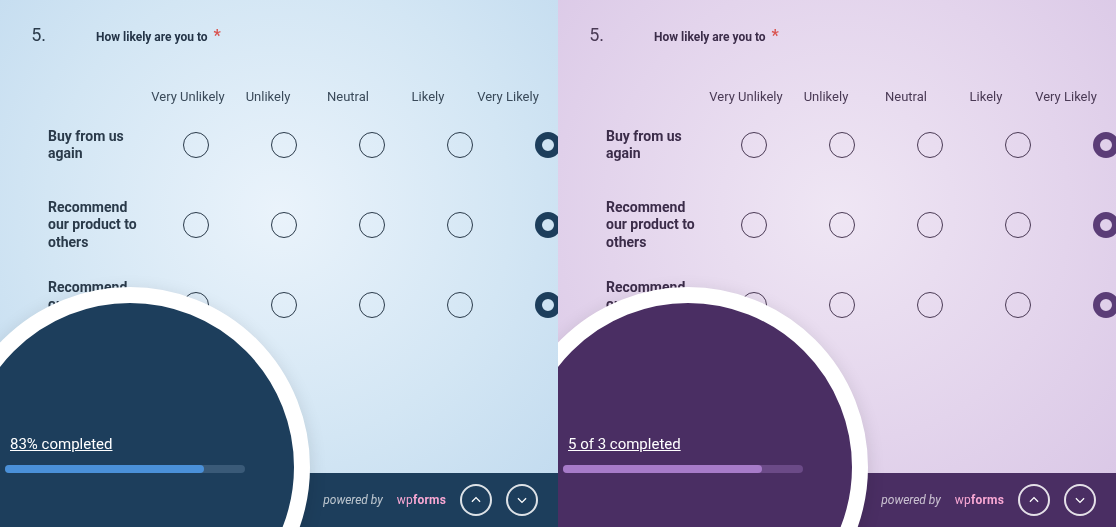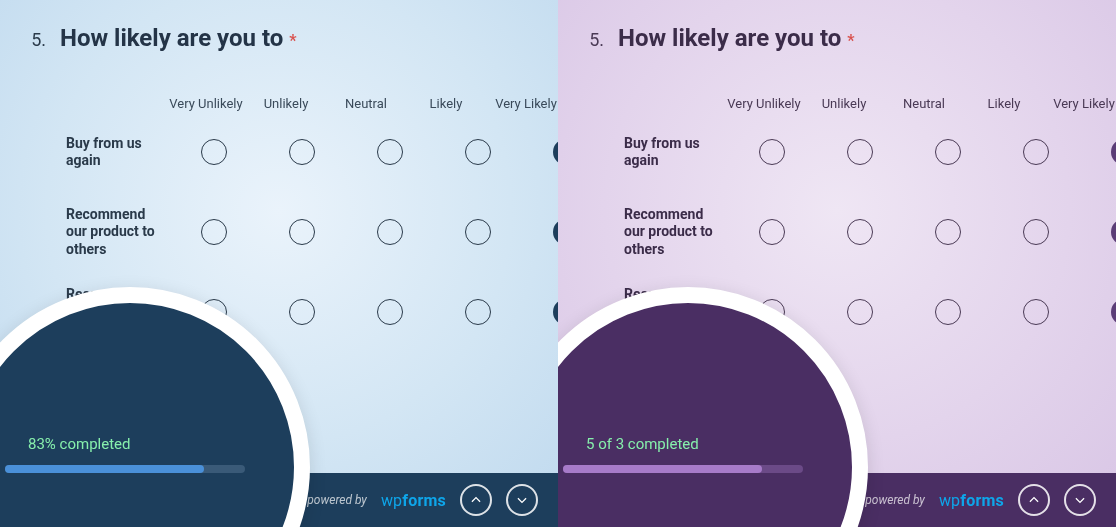--- a/index.html
+++ b/index.html
@@ -8,25 +8,25 @@
   .panel { position: relative; width: 558px; height: 527px; overflow: hidden; }
   .panel.blue { background: radial-gradient(circle at 50% 40%, #eaf3fb 0%, #d3e6f4 55%, #bfd9ee 100%); }
   .panel.purple { background: radial-gradient(circle at 50% 40%, #efe6f4 0%, #e3d4ec 55%, #d8c5e5 100%); }
 
   .content { padding: 24px 38px 0 24px; color: #1f2d3d; }
   .purple .content { color: #3d2c4b; }
 
   .qrow { display: flex; align-items: baseline; gap: 14px; margin-bottom: 14px; }
   .qnum { font-size: 18px; font-weight: 400; width: 22px; text-align: right; color: #2a3a4a; }
   .purple .qnum { color: #4a3a55; }
-  .qtext { font-size: 24px; font-weight: 700; color: #243447; }
+  .qtext { font-size: 12px; font-weight: 700; color: #243447; margin-left: 36px; }
   .purple .qtext { color: #3b2c49; }
   .req { color: #d9534f; font-weight: 700; margin-left: 2px; }
 
-  .grid { margin-left: 42px; }
+  .grid { margin-left: 24px; }
   .ghead { display: grid; grid-template-columns: 100px repeat(5, 80px); align-items: end; height: 46px; }
   .ghead .col { font-size: 13px; text-align: center; color: #3a4a5a; line-height: 1.2; }
   .purple .ghead .col { color: #4a3a55; }
 
   .grow { display: grid; grid-template-columns: 100px repeat(5, 80px); align-items: center; min-height: 80px; border-top: 0; gap: 8px; }
   .glabel { font-size: 14px; font-weight: 700; color: #2a3a4a; line-height: 1.25; padding-right: 6px; }
   .purple .glabel { color: #3b2c49; }
 
   .radio { width: 26px; height: 26px; border-radius: 50%; border: 1.5px solid #2a3a4a; background: transparent; margin: 0 auto; display: block; cursor: pointer; position: relative; }
   .purple .radio { border-color: #4a3a55; }
@@ -36,30 +36,30 @@
   .hint { margin-left: 46px; margin-top: 18px; font-size: 14px; font-weight: 700; color: #2a3a4a; display: flex; align-items: center; gap: 6px; }
   .purple .hint { color: #3b2c49; }
   .hint .kbd { display: inline-flex; align-items: center; justify-content: center; width: 18px; height: 18px; border-radius: 3px; background: #3b82c4; color: #fff; font-size: 12px; font-weight: 700; }
   .purple .hint .kbd { background: #7a52a1; }
 
   
   .footer { position: absolute; left: 0; right: 0; bottom: 0; height: 54px; display: flex; align-items: center; justify-content: flex-end; padding: 0 20px; gap: 14px; z-index: 2; }
   .blue .footer { background: #1d3e5c; }
   .purple .footer { background: #4a2e63; }
   .powered { font-size: 12px; color: rgba(255,255,255,0.7); font-style: italic; }
-  .brand { font-size: 16px; color: #0ea5e9; font-weight: 400; letter-spacing: 0.2px; }
+  .brand { font-size: 12px; color: #f9a8d4; font-weight: 400; letter-spacing: 0.2px; }
   .brand b { font-weight: 700; }
   .navbtn { width: 32px; height: 32px; border-radius: 50%; border: 2px solid rgba(255,255,255,0.85); background: transparent; color: #fff; display: inline-flex; align-items: center; justify-content: center; cursor: pointer; }
   .navbtn svg { width: 14px; height: 14px; stroke: #fff; stroke-width: 2.2; fill: none; }
 
   
   .mag { position: absolute; bottom: -120px; width: 360px; height: 360px; border-radius: 50%; border: 16px solid #fff; display: flex; flex-direction: column; align-items: center; justify-content: flex-start; padding-top: 132px; z-index: 5; box-shadow: 0 4px 18px rgba(0,0,0,0.12); }
   .blue .mag { left: -50px; background: #1d3e5c; }
   .purple .mag { left: -50px; background: #4a2e63; }
-  .mag-label { color: #86efac; font-size: 15px; margin-bottom: 12px; align-self: flex-start; margin-left: 62px; }
+  .mag-label { color: #ffffff; font-size: 15px; margin-bottom: 12px; align-self: flex-start; margin-left: 44px; text-decoration: underline; }
   .mag-bar { width: 240px; height: 8px; border-radius: 4px; background: rgba(255,255,255,0.25); position: relative; margin-left: -10px; }
   .blue .mag-bar { background: #3a5a78; }
   .purple .mag-bar { background: #6b4a87; }
   .mag-fill { position: absolute; left: 0; top: 0; bottom: 0; border-radius: 4px; }
   .blue .mag-fill { width: 83%; background: #4a90d9; }
   .purple .mag-fill { width: 83%; background: #a77bc9; }
 </style>
 </head>
 <body>
 

